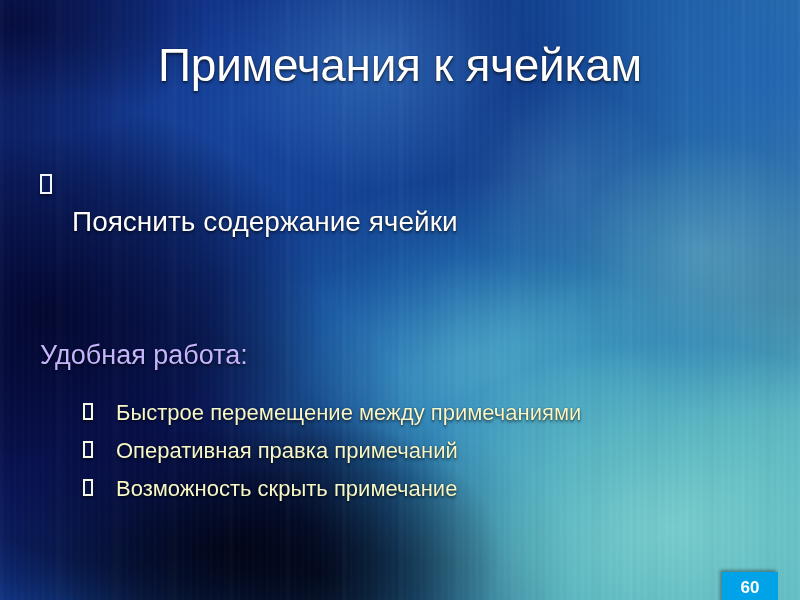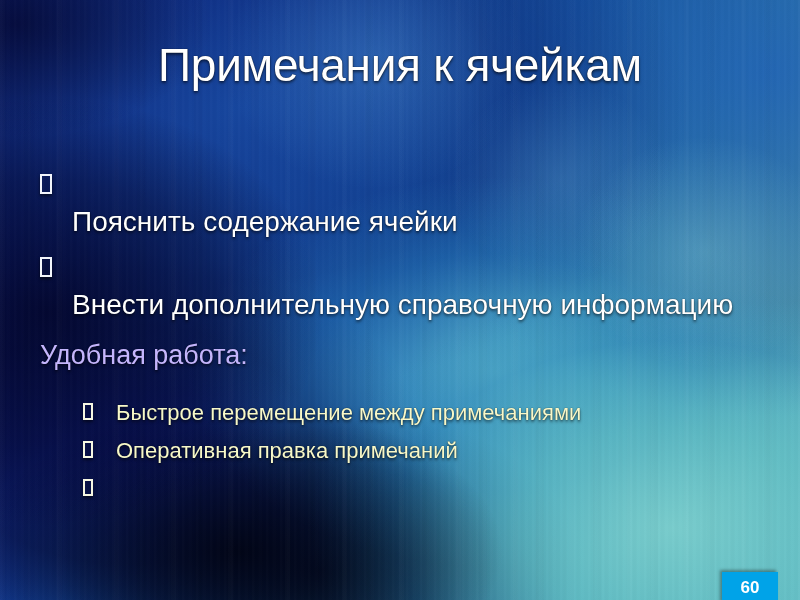--- a/index.html
+++ b/index.html
@@ -180,24 +180,20 @@
 
     <div class="slide-title">Примечания к ячейкам</div>
 
     <div class="bullet-list">
 
       <div class="bullet-row">
         <span class="bullet-glyph"><span class="tofu"></span></span>
         <span class="bullet-text">Пояснить содержание ячейки</span>
       </div>
 
-      <div class="bullet-row">
-        <span class="bullet-glyph"><span class="tofu"></span></span>
-        <span class="bullet-text">Внести дополнительную справочную информацию</span>
-      </div>
 
     </div>
 
     <div class="section">
 
       <div class="section-heading">Удобная работа:</div>
 
       <div class="sub-list">
 
         <div class="sub-row">
@@ -205,20 +201,21 @@
           <span class="sub-text">Быстрое перемещение между примечаниями</span>
         </div>
 
         <div class="sub-row">
           <span class="sub-glyph"><span class="tofu-sm"></span></span>
           <span class="sub-text">Оперативная правка примечаний</span>
         </div>
 
         <div class="sub-row">
           <span class="sub-glyph"><span class="tofu-sm"></span></span>
+          <span class="sub-text">Возможность скрыть примечание</span>
         </div>
 
 
       </div>
     </div>
 
     <div class="page-badge">60</div>
 
   </div>
 </div>

